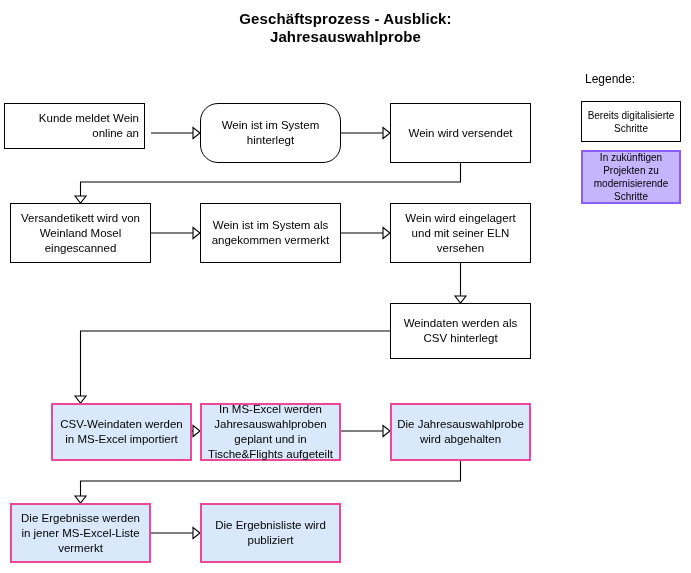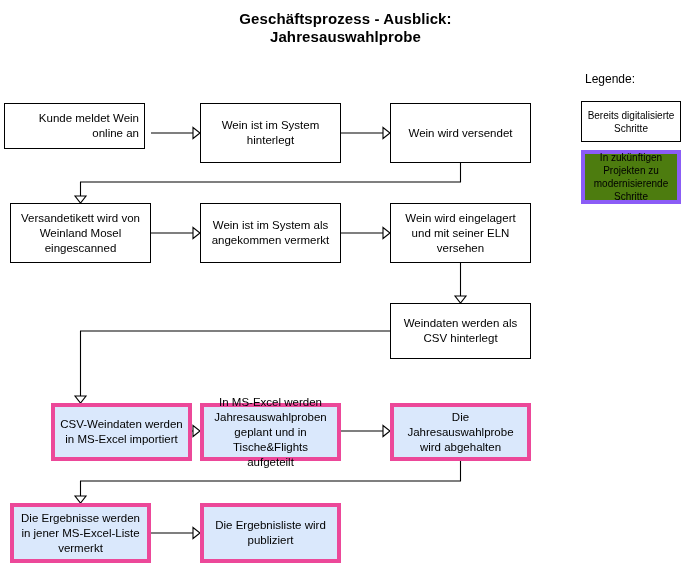--- a/index.html
+++ b/index.html
@@ -39,21 +39,21 @@
     justify-content: center;
     text-align: center;
     font-size: 11.5px;
     line-height: 15px;
     padding: 2px 5px;
     background: #ffffff;
     border: 1px solid #000000;
   }
   .node.blue {
     background: #dae8fc;
-    border: 4px solid #ec4899;
+    border: 2px solid #ec4899;
   }
   .node span { display: block; width: 100%; }
 
   .legend-title {
     position: absolute;
     left: 585px;
     top: 71px;
     font-size: 12px;
     line-height: 16px;
   }
@@ -66,22 +66,22 @@
     text-align: center;
     font-size: 10px;
     line-height: 13px;
     padding: 2px 4px;
   }
   .legend-box.white {
     background: #ffffff;
     border: 1px solid #000000;
   }
   .legend-box.blue {
-    background: #4d7c0f;
-    border: 4px solid #8b5cf6;
+    background: #c4b5fd;
+    border: 2px solid #8b5cf6;
   }
 
   svg.edges {
     position: absolute;
     left: 0;
     top: 0;
     width: 691px;
     height: 573px;
     pointer-events: none;
   }
@@ -139,21 +139,21 @@
     <path d="M460.5,461 L460.5,481 L80.5,481 L80.5,496"></path>
     <polygon class="arrowhead" points="75,496 86,496 80.5,503"></polygon>
 
     <line x1="151" y1="533" x2="193" y2="533"></line>
     <polygon class="arrowhead" points="193,527.5 200,533 193,538.5"></polygon>
   </svg>
 
   <div class="node" style="left:4px; top:103px; width:141px; height:46px;text-align:right;">
     <span>Kunde meldet Wein online an</span>
   </div>
-  <div class="node" style="left:200px; top:103px; width:141px; height:60px;">
+  <div class="node" style="left:200px; top:103px; width:141px; height:60px;border-radius:18px;">
     <span>Wein ist im System hinterlegt</span>
   </div>
   <div class="node" style="left:390px; top:103px; width:141px; height:60px;">
     <span>Wein wird versendet</span>
   </div>
 
   <div class="node" style="left:10px; top:203px; width:141px; height:60px;">
     <span>Versandetikett wird von Weinland Mosel eingescanned</span>
   </div>
   <div class="node" style="left:200px; top:203px; width:141px; height:60px;">

